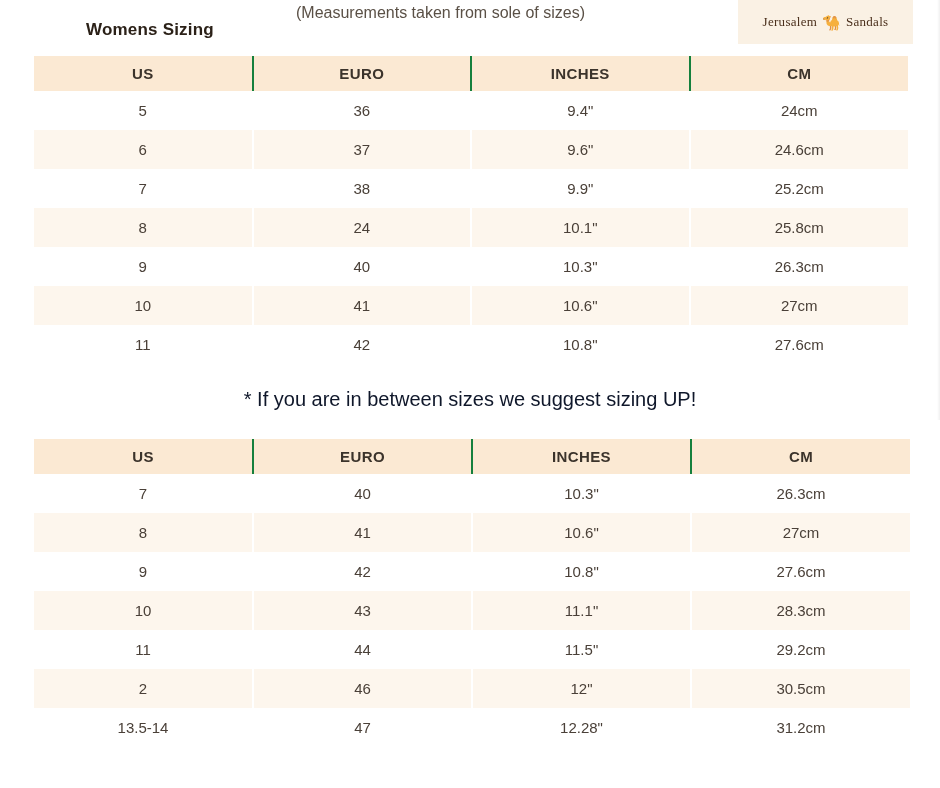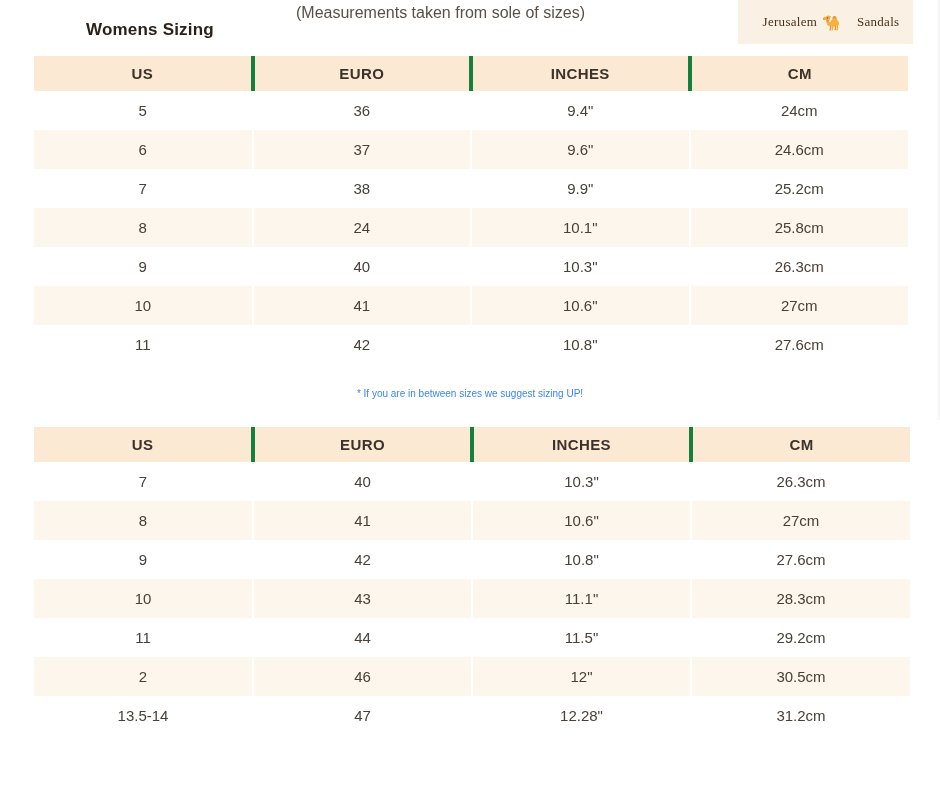--- a/index.html
+++ b/index.html
@@ -56,21 +56,20 @@
     display: flex;
     align-items: center;
     justify-content: center;
     gap: 5px;
   }
   .brand-logo .brand-word {
     font-family: "Liberation Serif", serif;
     font-size: 13px;
     color: #4a2f1b;
     letter-spacing: 0.3px;
-    margin-left: 11px;
   }
   .camel {
     font-size: 15px;
     color: #8b2e16;
     line-height: 1;
   }
 
   
   table.size-table {
     border-collapse: collapse;
@@ -79,41 +78,41 @@
     margin: 0 0 0 34px;
   }
   table.size-table.mens { width: 876px; }
 
   table.size-table th {
     background: #fbe9d3;
     font-size: 15px;
     font-weight: bold;
     color: #3b332b;
     height: 33px;
-    border-right: 4px solid #15803d;
+    border-right: 2px solid #15803d;
     letter-spacing: 0.4px;
   }
   table.size-table th:last-child { border-right: none; }
 
   table.size-table td {
     height: 37px;
     text-align: center;
     font-size: 15px;
     color: #4a4038;
     border-right: 2px solid #ffffff;
   }
   table.size-table td:last-child { border-right: none; }
 
   table.size-table tbody tr:nth-child(odd) td { background: #ffffff; }
   table.size-table tbody tr:nth-child(even) td { background: #fdf6ed; }
 
   .note {
     text-align: center;
-    font-size: 10px;
-    color: #3b82f6;
+    font-size: 20px;
+    color: #0f172a;
     margin: 24px 0 0 0;
   }
 
   .mens-wrap { position: relative; margin-top: 18px; }
 
   
   .edge-shade {
     position: absolute;
     right: 0;
     top: 0;

